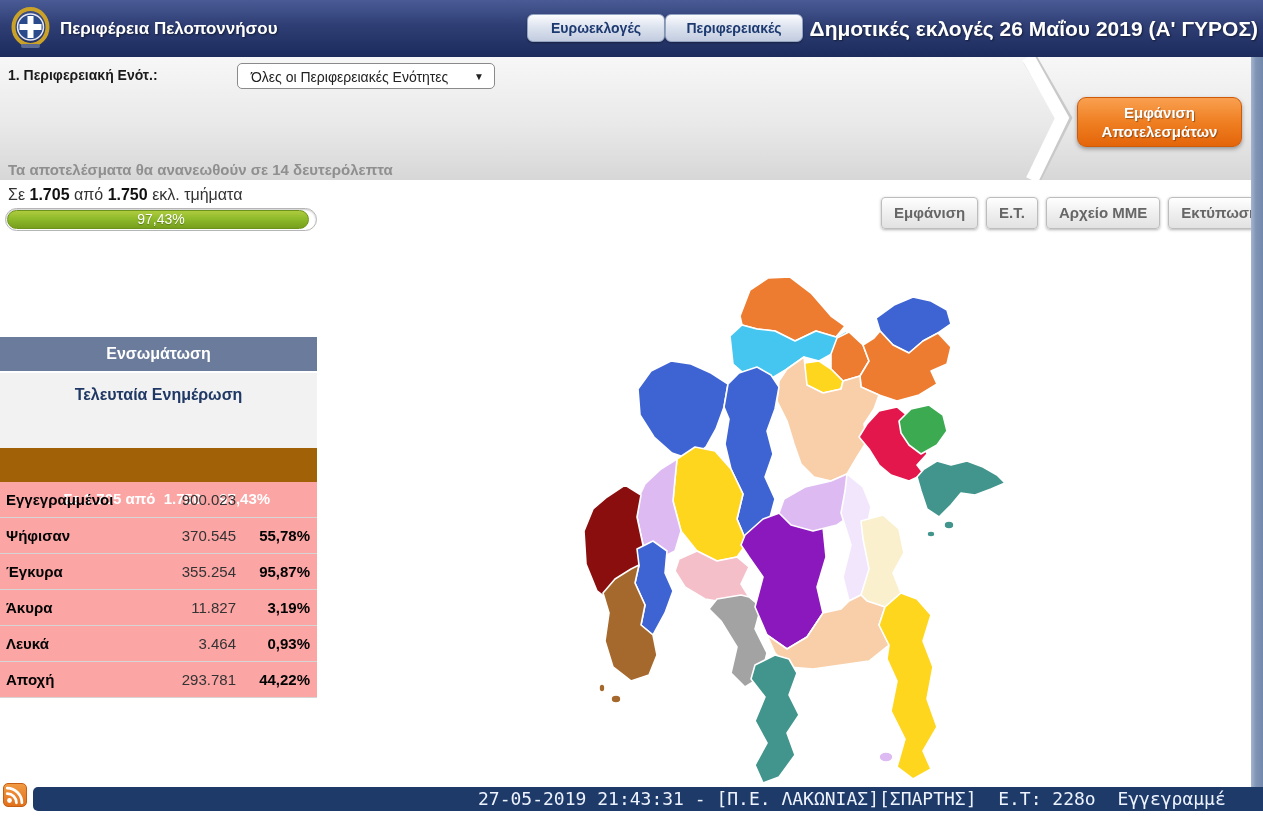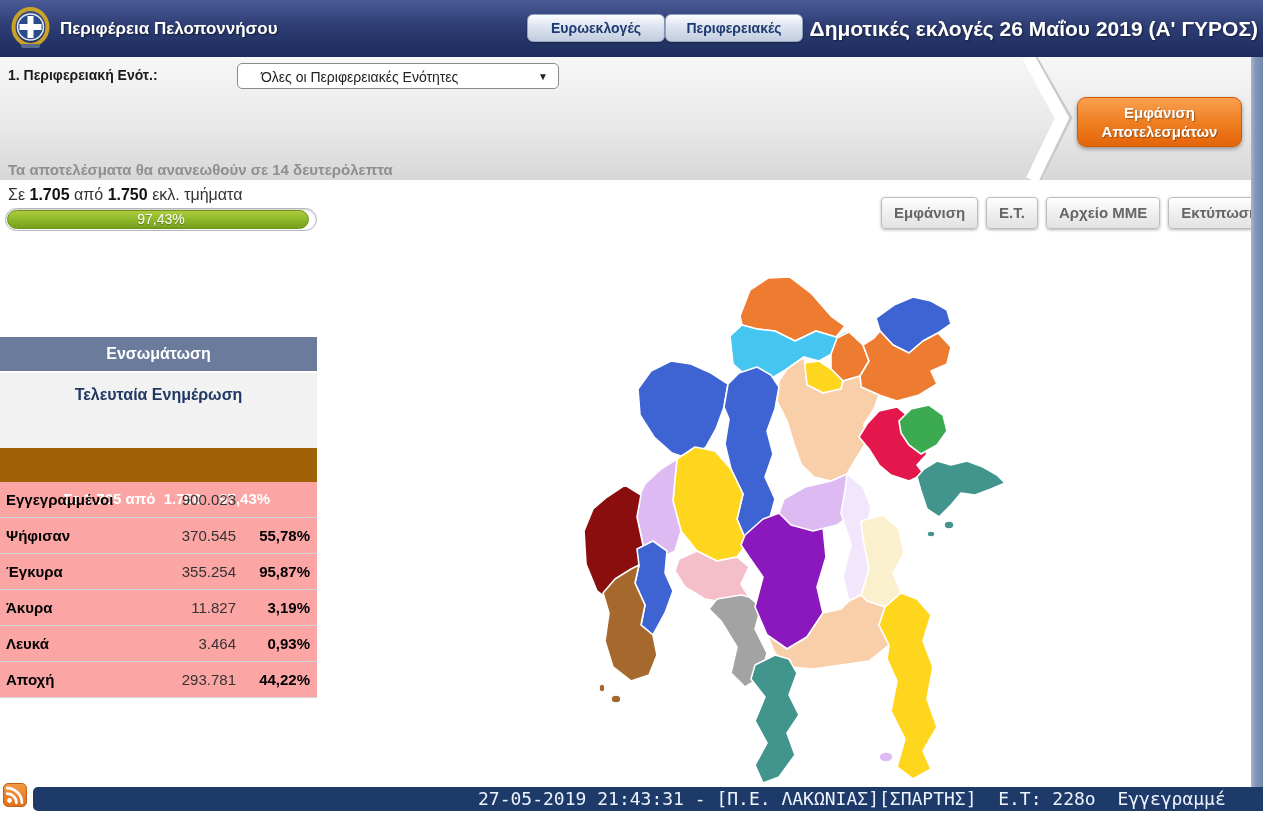--- a/index.html
+++ b/index.html
@@ -30,23 +30,23 @@
     color:#ffffff;font-size:21px;font-weight:bold;text-shadow:1px 1px 2px rgba(0,0,0,.5);
   }
   
   .filter-panel{
     position:absolute;left:0;top:57px;width:1263px;height:123px;
     background:linear-gradient(180deg,#f7f7f7 0%,#e9e9e9 55%,#d7d7d7 100%);
     border-bottom:1px solid #ffffff;
   }
   .filter-label{position:absolute;left:8px;top:10px;font-size:14px;font-weight:bold;color:#1a1a1a;}
   .select-box{
-    position:absolute;left:237px;top:6px;width:322px;height:26px;
+    position:absolute;left:237px;top:6px;width:258px;height:26px;
     background:#ffffff;border:1px solid #8a8a8a;border-radius:5px;
-    font-size:14px;color:#222;line-height:26px;padding-left:23px;box-sizing:border-box;
+    font-size:14px;color:#222;line-height:26px;padding-left:13px;box-sizing:border-box;
     cursor:pointer;
   }
   .select-arrow{position:absolute;right:10px;top:0;font-size:10px;color:#222;}
   .chevron-sep{position:absolute;left:1022px;top:0px;width:56px;height:123px;}
   .show-results{
     position:absolute;left:1077px;top:40px;width:163px;height:48px;
     background:linear-gradient(180deg,#f9a050 0%,#ef7f22 50%,#e4650a 100%);
     border:1px solid #cf5a0a;border-radius:9px;
     color:#ffffff;font-size:15px;font-weight:bold;text-align:center;
     display:flex;flex-direction:column;justify-content:center;line-height:19px;

